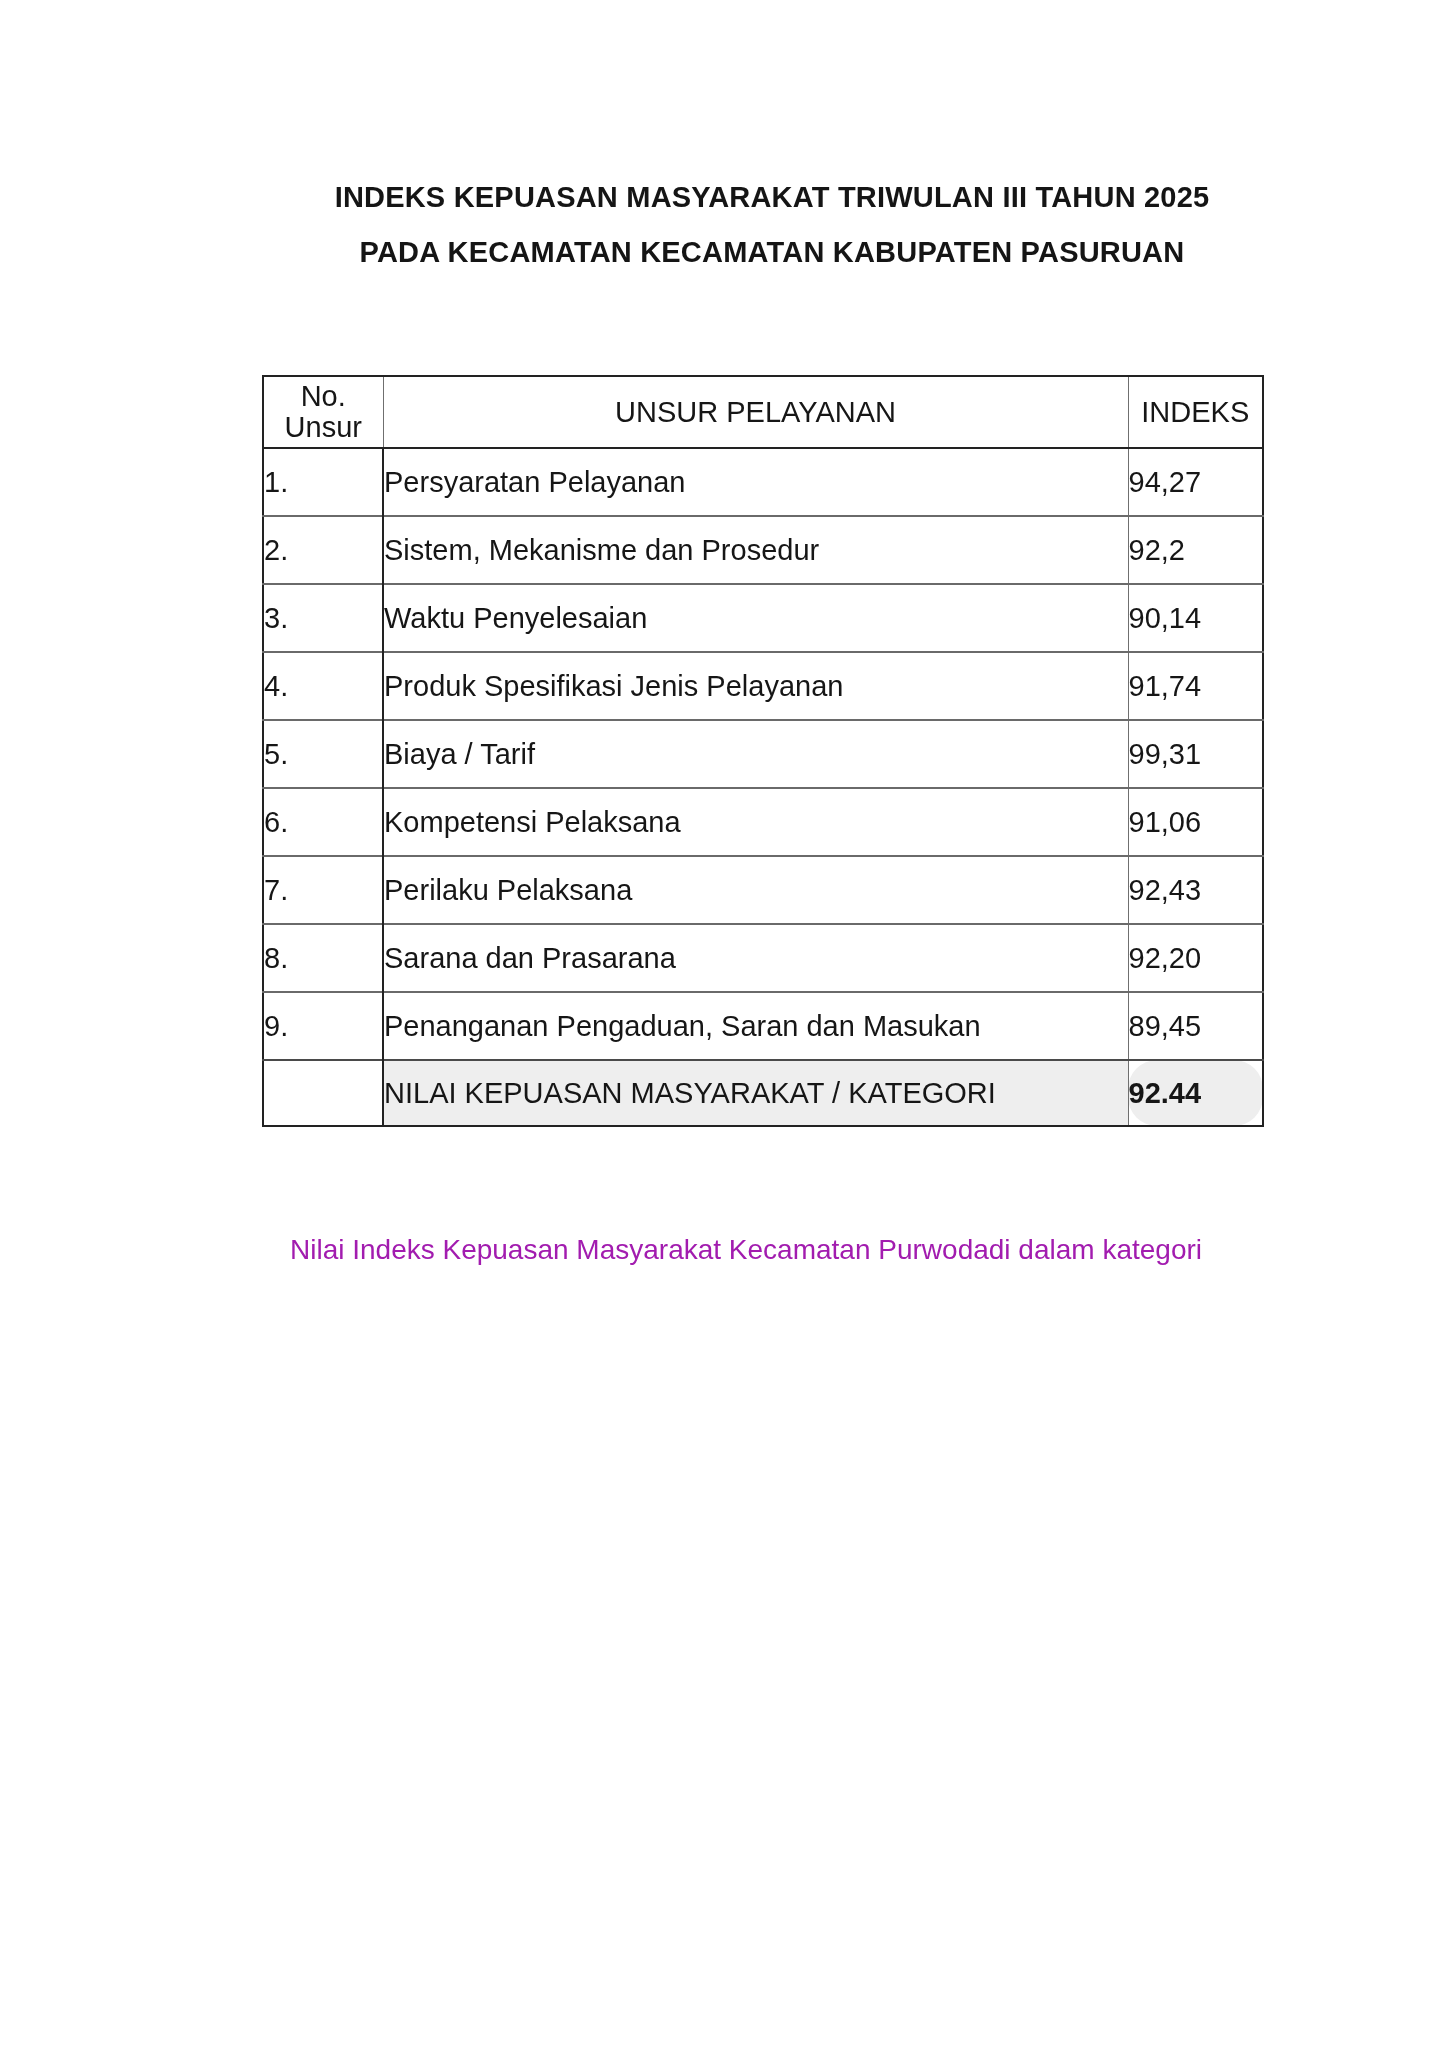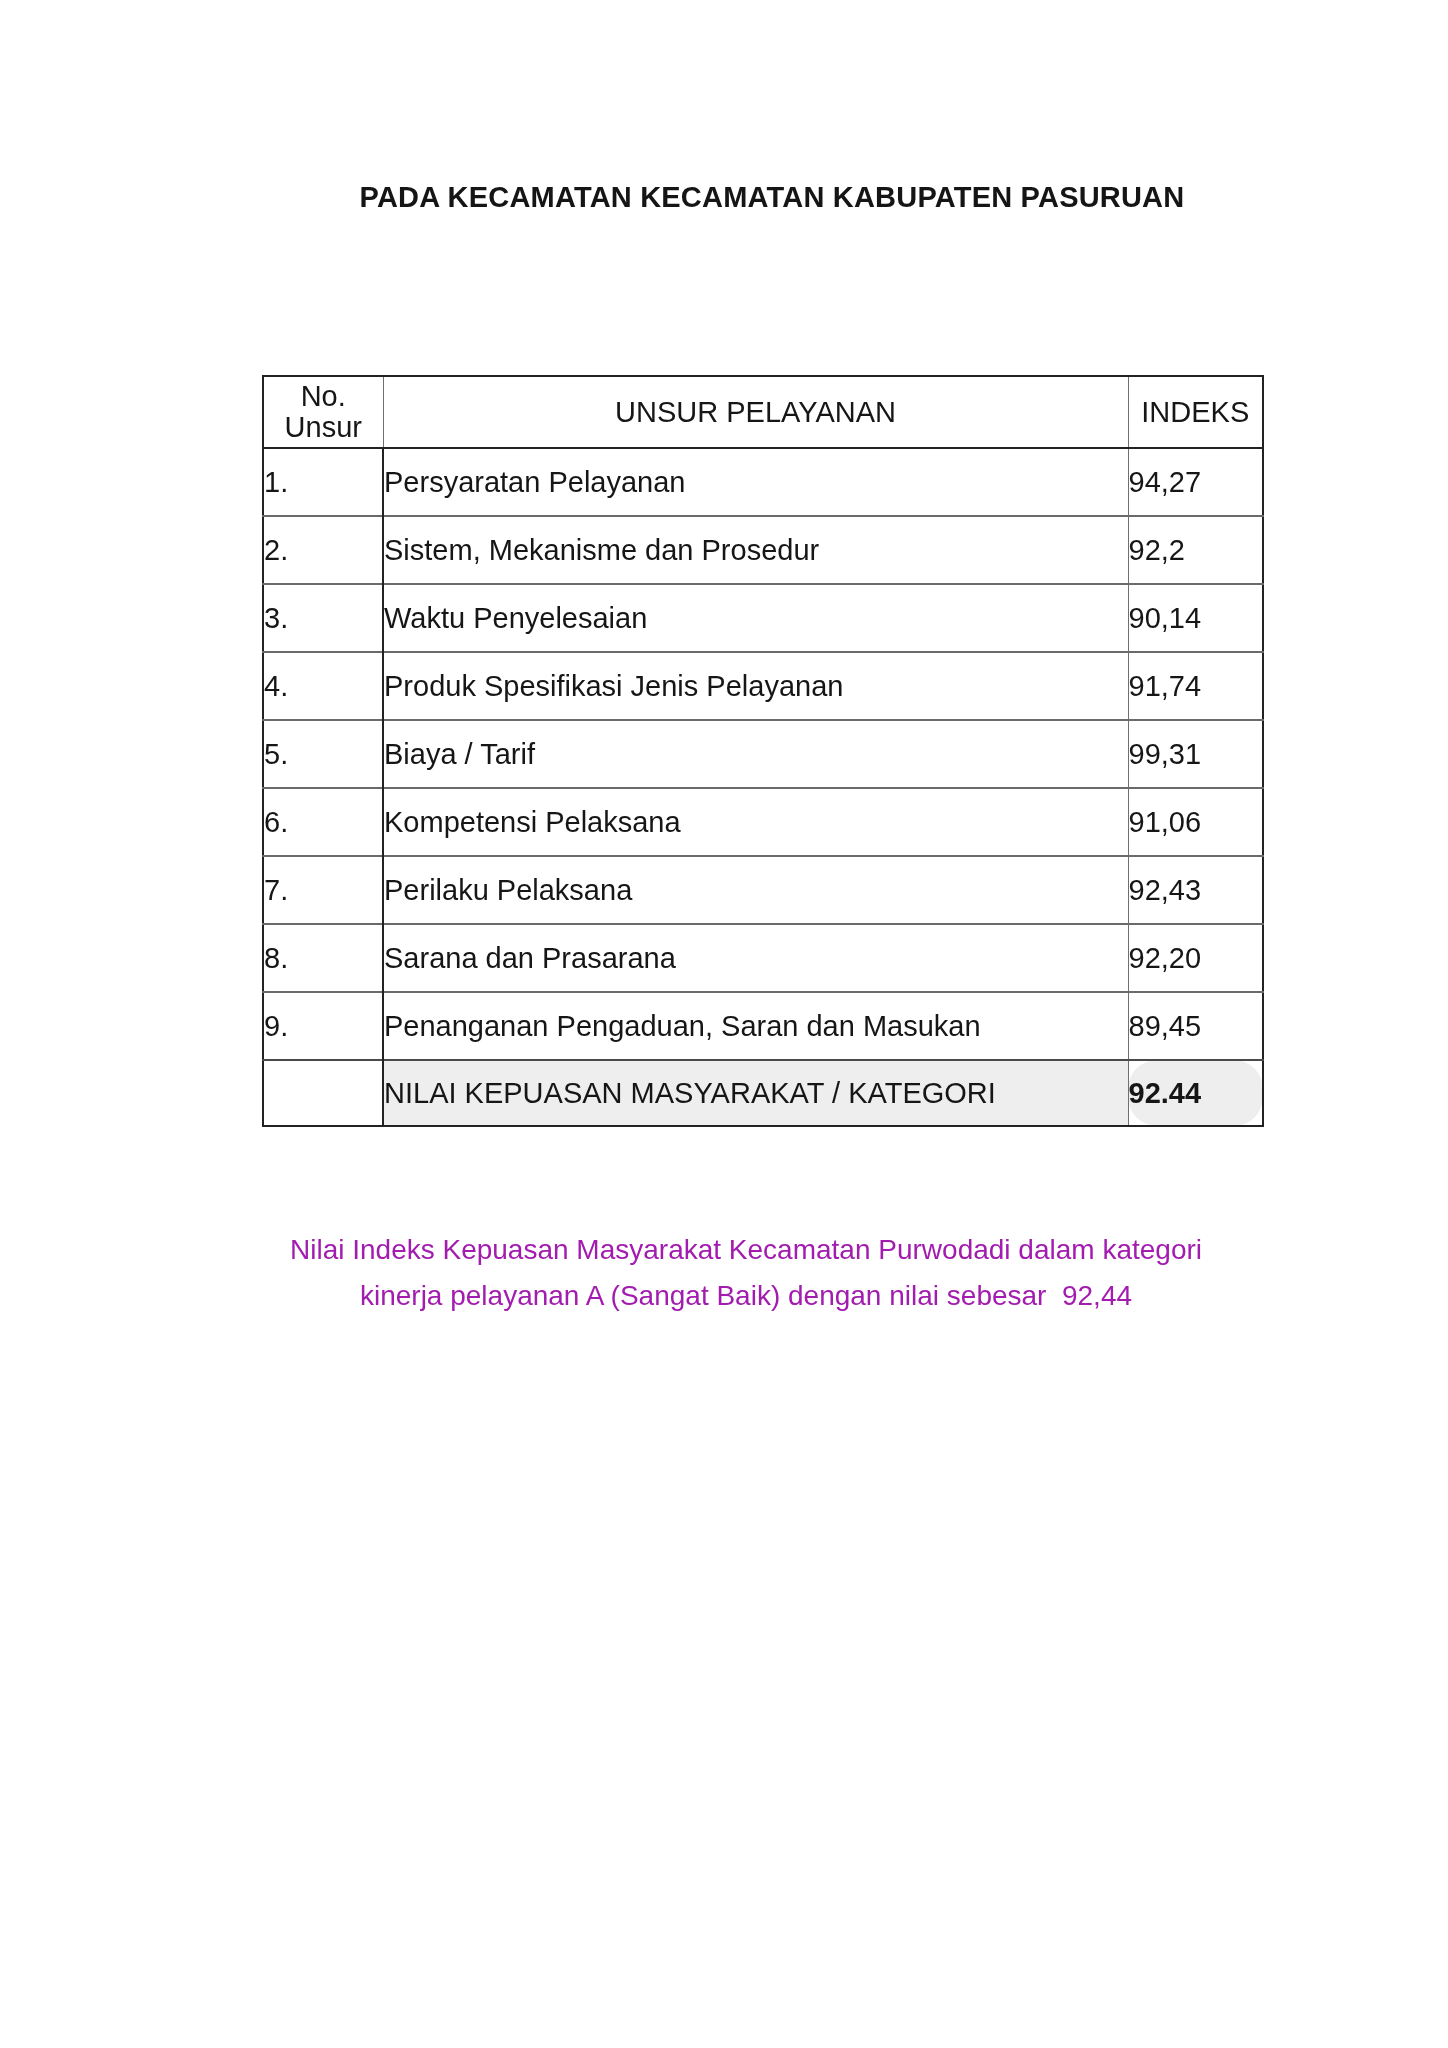--- a/index.html
+++ b/index.html
@@ -99,20 +99,21 @@
     color: #a21caf;
   }
   .footer-note div { white-space: pre-wrap; }
 </style>
 </head>
 <body>
 
 <div class="page">
 
   <div class="doc-title">
+    <div>INDEKS KEPUASAN MASYARAKAT TRIWULAN III TAHUN 2025</div>
     <div>PADA KECAMATAN KECAMATAN KABUPATEN PASURUAN</div>
   </div>
 
   <table class="ikm-table">
     <colgroup>
       <col class="c-no">
       <col class="c-unsur">
       <col class="c-nilai">
     </colgroup>
     <thead>
@@ -174,16 +175,15 @@
       <tr class="summary-row">
         <td class="d-no"></td>
         <td class="d-unsur">NILAI KEPUASAN MASYARAKAT / KATEGORI</td>
         <td class="d-nilai">92.44</td>
       </tr>
     </tbody>
   </table>
 
   <div class="footer-note">
     <div>Nilai Indeks Kepuasan Masyarakat Kecamatan Purwodadi dalam kategori</div>
-    <div>kinerja pelayanan A (Sangat Baik) dengan nilai sebesar  92,44</div>
   </div>
 
 </div>
 
 </body></html>

